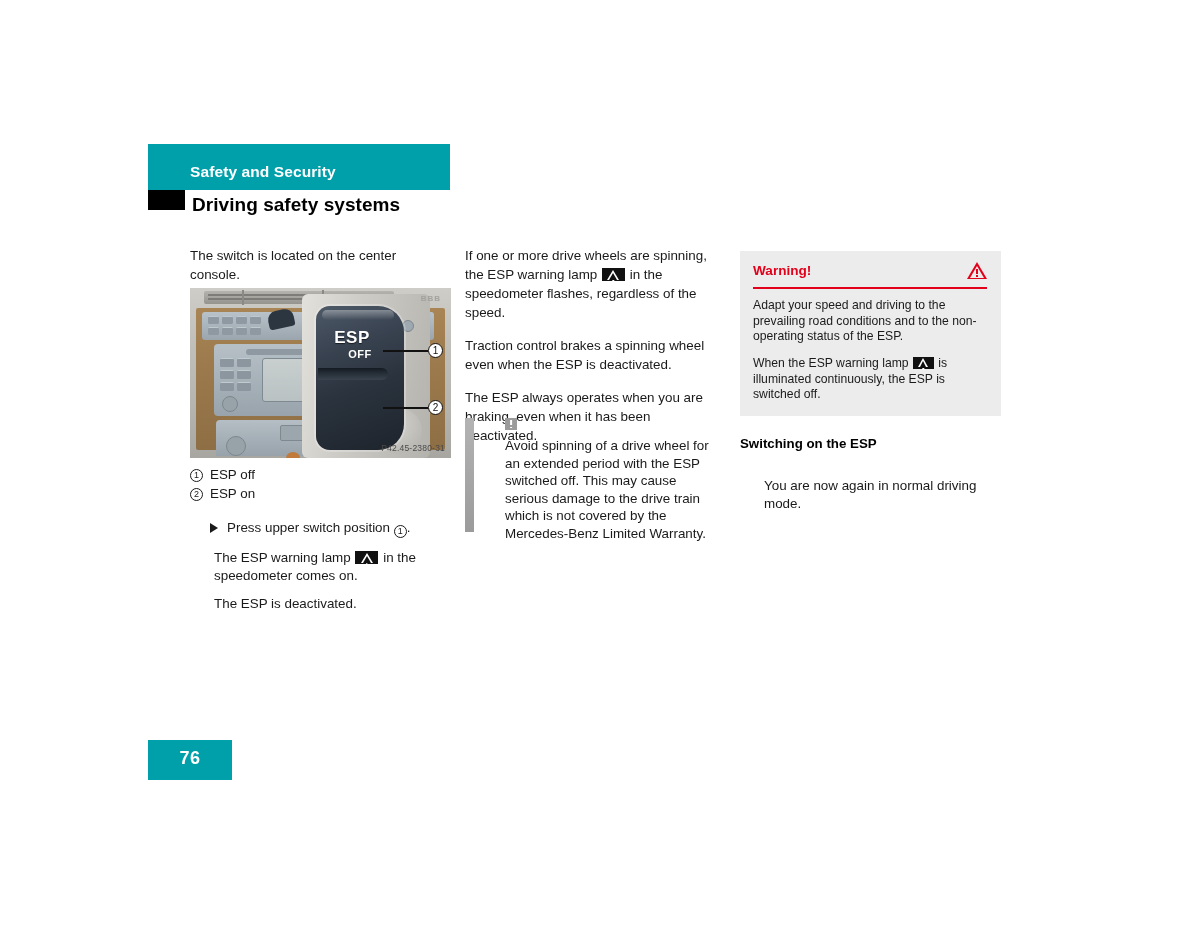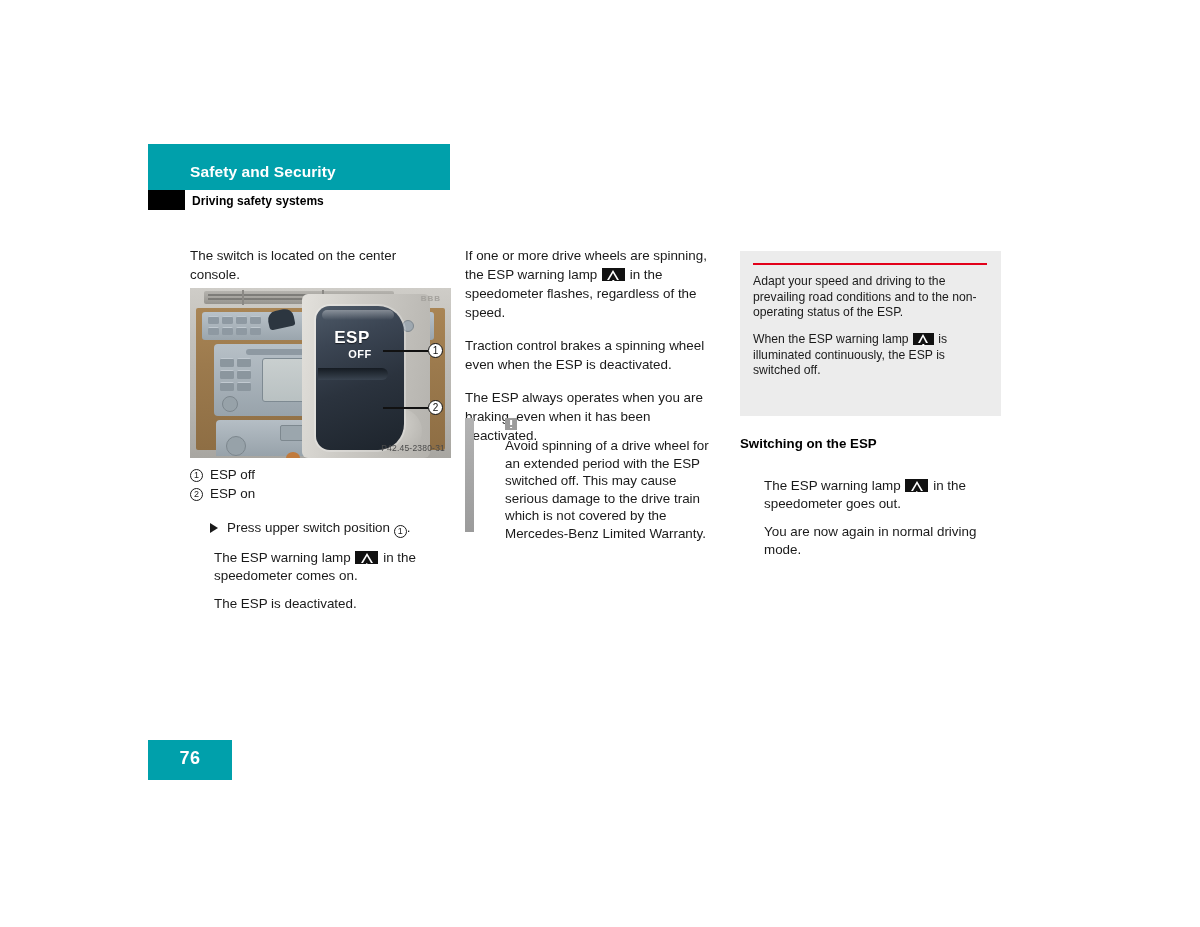--- a/index.html
+++ b/index.html
@@ -40,21 +40,21 @@
     left: 148px;
     top: 190px;
     width: 37px;
     height: 20px;
     background: #000000;
   }
   #header-subtitle {
     position: absolute;
     left: 192px;
     top: 194px;
-    font-size: 12px;
+    font-size: 19px;
     font-weight: bold;
     color: #000000;
     letter-spacing: 0.05px;
   }
 
   
   .col {
     position: absolute;
     top: 246px;
   }
@@ -535,27 +535,30 @@
   <p class="body">The ESP always operates when you are braking, even when it has been deactivated.</p>
 </div>
 
 <div id="note-box">
   <div id="note-bar"></div>
   <div id="note-icon"></div>
   <div id="note-text">Avoid spinning of a drive wheel for an extended period with the ESP switched off. This may cause serious damage to the drive train which is not covered by the Mercedes-Benz Limited Warranty.</div>
 </div>
 
 <div id="warning-box">
+  <div id="warning-head">
+    <div id="warning-title">Warning!</div>
+    <div class="warn-tri">
+        <span class="wbang"></span>
+      </div>
+  </div>
   <div id="warning-rule"></div>
   <p class="warn-p">Adapt your speed and driving to the prevailing road conditions and to the non-operating status of the ESP.</p>
   <p class="warn-p"><span>When the ESP warning lamp </span><span class="lamp sm"><span class="bang"></span></span><span> is illuminated continuously, the ESP is switched off.</span></p>
 </div>
 
 <div id="switching-section">
   <div id="switching-title">Switching on the ESP</div>
-  <div class="step-sub">
-    <span>The ESP warning lamp </span><span class="lamp"><span class="bang"></span></span><span> in the speedometer goes out.</span>
-  </div>
   <div class="step-sub">You are now again in normal driving mode.</div>
 </div>
 
 <div id="page-num-box"></div>
 <div id="page-num">76</div>
 
 </body></html>

